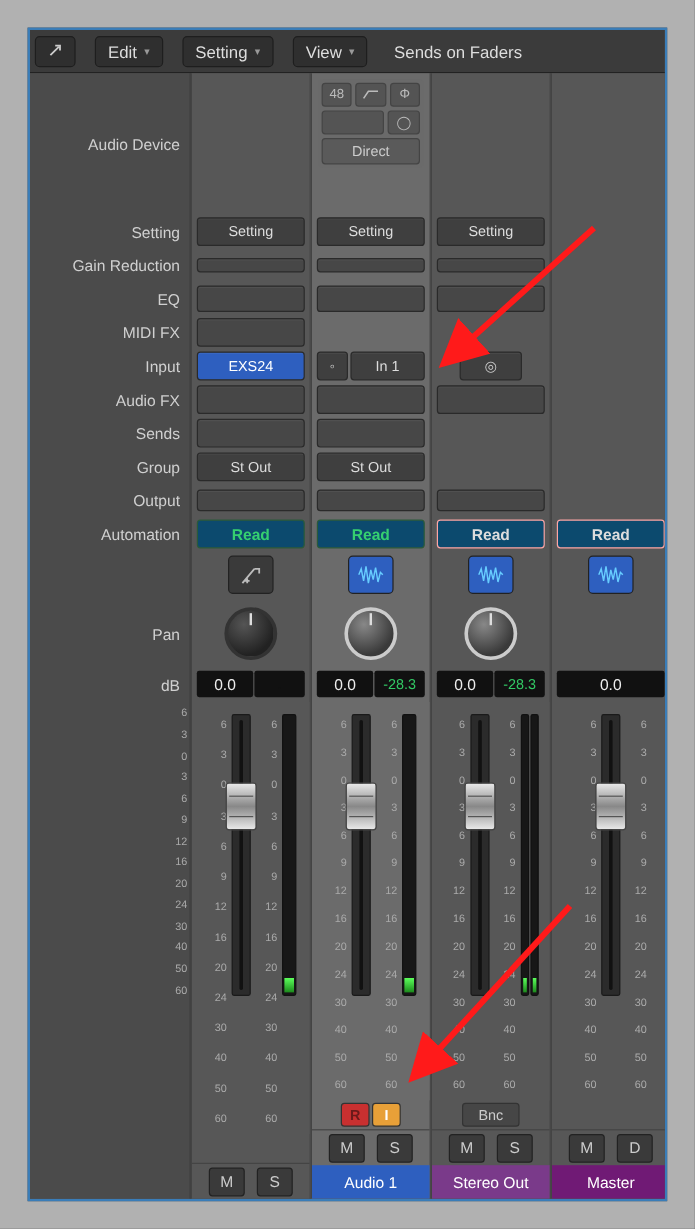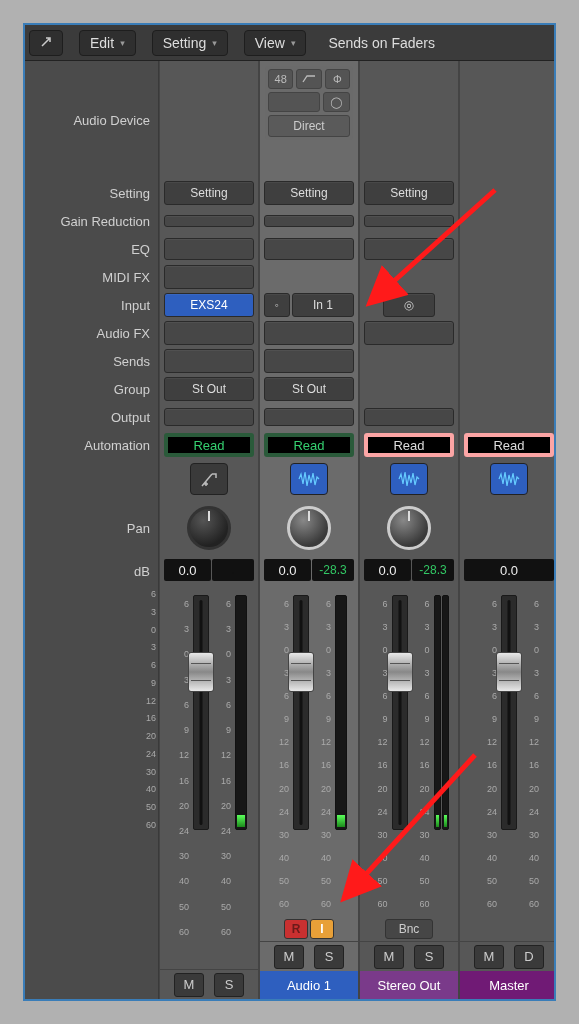--- a/index.html
+++ b/index.html
@@ -49,23 +49,24 @@
 
   .direct-box { background: #6a6a6a; border-radius: 4px; padding: 3px; margin: 3px;
     display: flex; flex-direction: column; gap: 3px; }
   .direct-row { display: flex; gap: 3px; align-items: center; justify-content: center; }
   .direct-cell { background: #545454; border: 1px solid #444; border-radius: 3px; height: 20px;
     flex: 1; display: flex; align-items: center; justify-content: center; color: #bbb; font-size: 11px; }
   .direct-btn { background: #5a5a5a; border: 1px solid #444; border-radius: 3px; height: 22px;
     color: #ccc; font-size: 12px; display: flex; align-items: center; justify-content: center; flex: 1; }
 
   .read-btn {
-    flex: 1; height: 24px; border-radius: 3px; border: 4px solid #fca5a5;
+    flex: 1; height: 24px; border-radius: 3px; border: 1px solid #fca5a5;
     display: flex; align-items: center; justify-content: center; font-size: 13px;
-    background: #000000;
+    background: #0c4a6e;
+    font-weight: bold;
   }
   .read-green { color: #35d070; border-color: #2a5a3a; }
   .read-white { color: #ddd; }
 
   .icon-btn {
     width: 38px; height: 32px; border-radius: 4px; border: 1px solid #222;
     display: flex; align-items: center; justify-content: center;
   }
   .icon-audio { background: #2e5fbf; }
   .icon-inst { background: #3a3a3a; }

